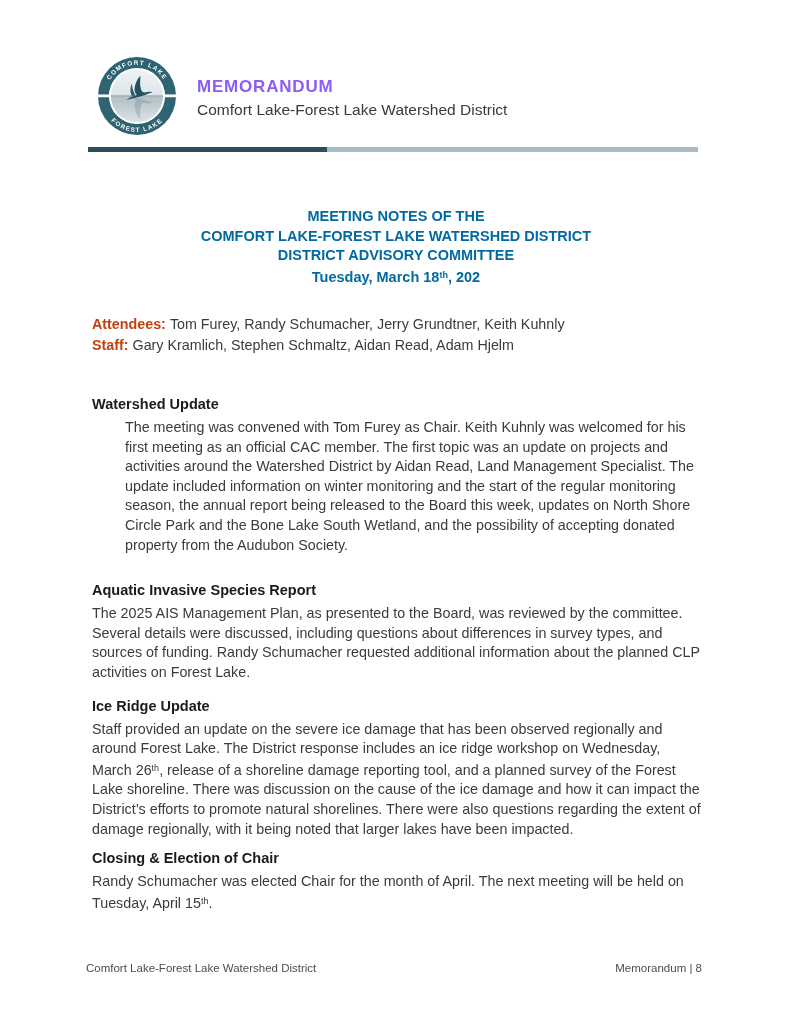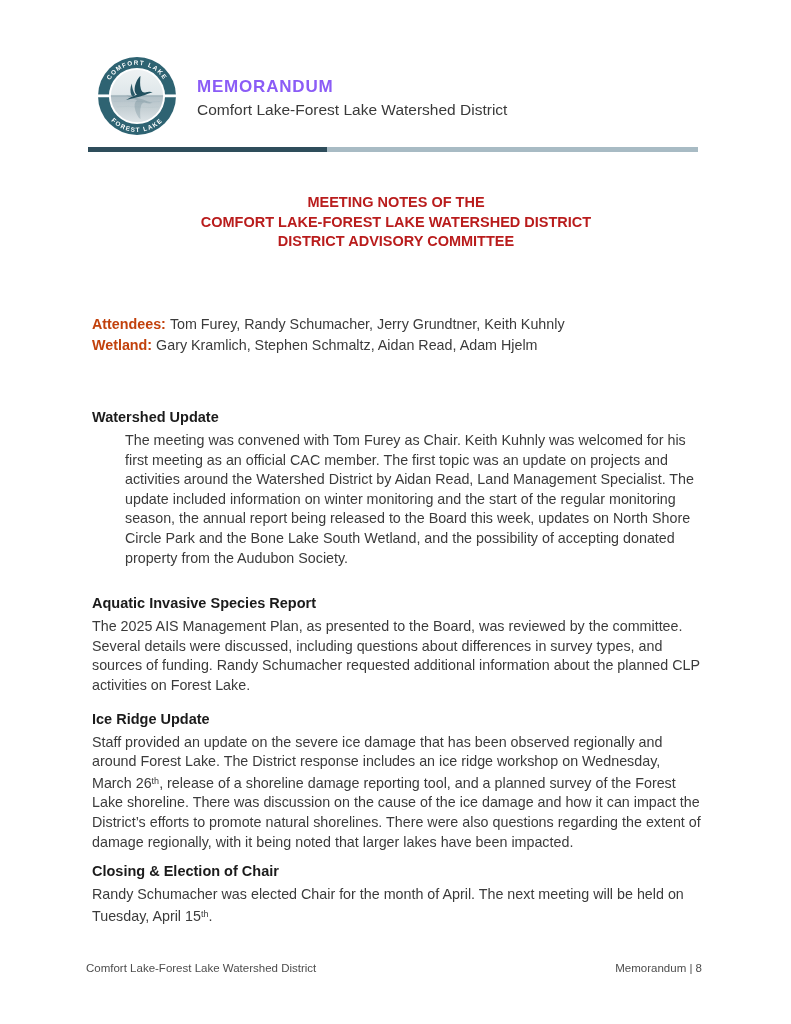--- a/index.html
+++ b/index.html
@@ -22,35 +22,35 @@
   .header-subtitle {
     font-size: 15.5px; font-weight: 400; color: #3a3a3a;
     margin-top: 3px; line-height: 19px;
   }
   .divider { position: absolute; left: 88px; top: 147px; width: 610px; height: 5px; font-size: 0; }
   .divider-dark { display: inline-block; width: 239px; height: 5px; background: #2e4d5b; vertical-align: top; }
   .divider-light { display: inline-block; width: 371px; height: 5px; background: #a8bbc4; vertical-align: top; }
 
   
   .doc-title {
-    position: absolute; left: 92px; top: 193px; width: 608px;
+    position: absolute; left: 92px; top: 207px; width: 608px;
     text-align: center; font-size: 14.5px; font-weight: 700;
-    color: #b91c1c; line-height: 19.5px;
+    color: #0369a1; line-height: 19.5px;
   }
   sup.sp { font-size: 9px; vertical-align: 4px; }
 
   
   .attendees {
     position: absolute; left: 92px; top: 314px; width: 616px;
     font-size: 14.3px; color: #3b3b3b; line-height: 20.5px;
   }
   .attendees strong { font-weight: 700; color: #c2410c; margin-right: 4px; }
 
   
-  .content { position: absolute; left: 92px; top: 408px; width: 610px; }
+  .content { position: absolute; left: 92px; top: 395px; width: 610px; }
   .content h2 {
     font-size: 14.5px; font-weight: 700; color: #1b1b1b;
     line-height: 19px; margin: 0 0 4px 0;
   }
   .content p {
     font-size: 14.3px; font-weight: 400; color: #3b3b3b;
     line-height: 19.6px; margin: 0;
   }
   .sec-watershed p { margin-bottom: 26px; margin-left: 33px; }
   .sec-ais p { margin-bottom: 14px; }
@@ -116,25 +116,26 @@
   </div>
 
   <div class="divider">
     <span class="divider-dark"></span><span class="divider-light"></span>
   </div>
 
   <div class="doc-title">
     <div>MEETING NOTES OF THE</div>
     <div>COMFORT LAKE-FOREST LAKE WATERSHED DISTRICT</div>
     <div>DISTRICT ADVISORY COMMITTEE</div>
+    <div><span>Tuesday, March 18</span><sup class="sp">th</sup><span>, 202</span></div>
   </div>
 
   <div class="attendees">
     <div><strong>Attendees:</strong><span>Tom Furey, Randy Schumacher, Jerry Grundtner, Keith Kuhnly</span></div>
-    <div><strong>Wetland:</strong><span>Gary Kramlich, Stephen Schmaltz, Aidan Read, Adam Hjelm</span></div>
+    <div><strong>Staff:</strong><span>Gary Kramlich, Stephen Schmaltz, Aidan Read, Adam Hjelm</span></div>
   </div>
 
   <div class="content">
 
     <div class="sec-watershed">
       <h2>Watershed Update</h2>
       <p>The meeting was convened with Tom Furey as Chair. Keith Kuhnly was welcomed for his first meeting as an official CAC member. The first topic was an update on projects and activities around the Watershed District by Aidan Read, Land Management Specialist. The update included information on winter monitoring and the start of the regular monitoring season, the annual report being released to the Board this week, updates on North Shore Circle Park and the Bone Lake South Wetland, and the possibility of accepting donated property from the Audubon Society.</p>
     </div>
 
     <div class="sec-ais">

